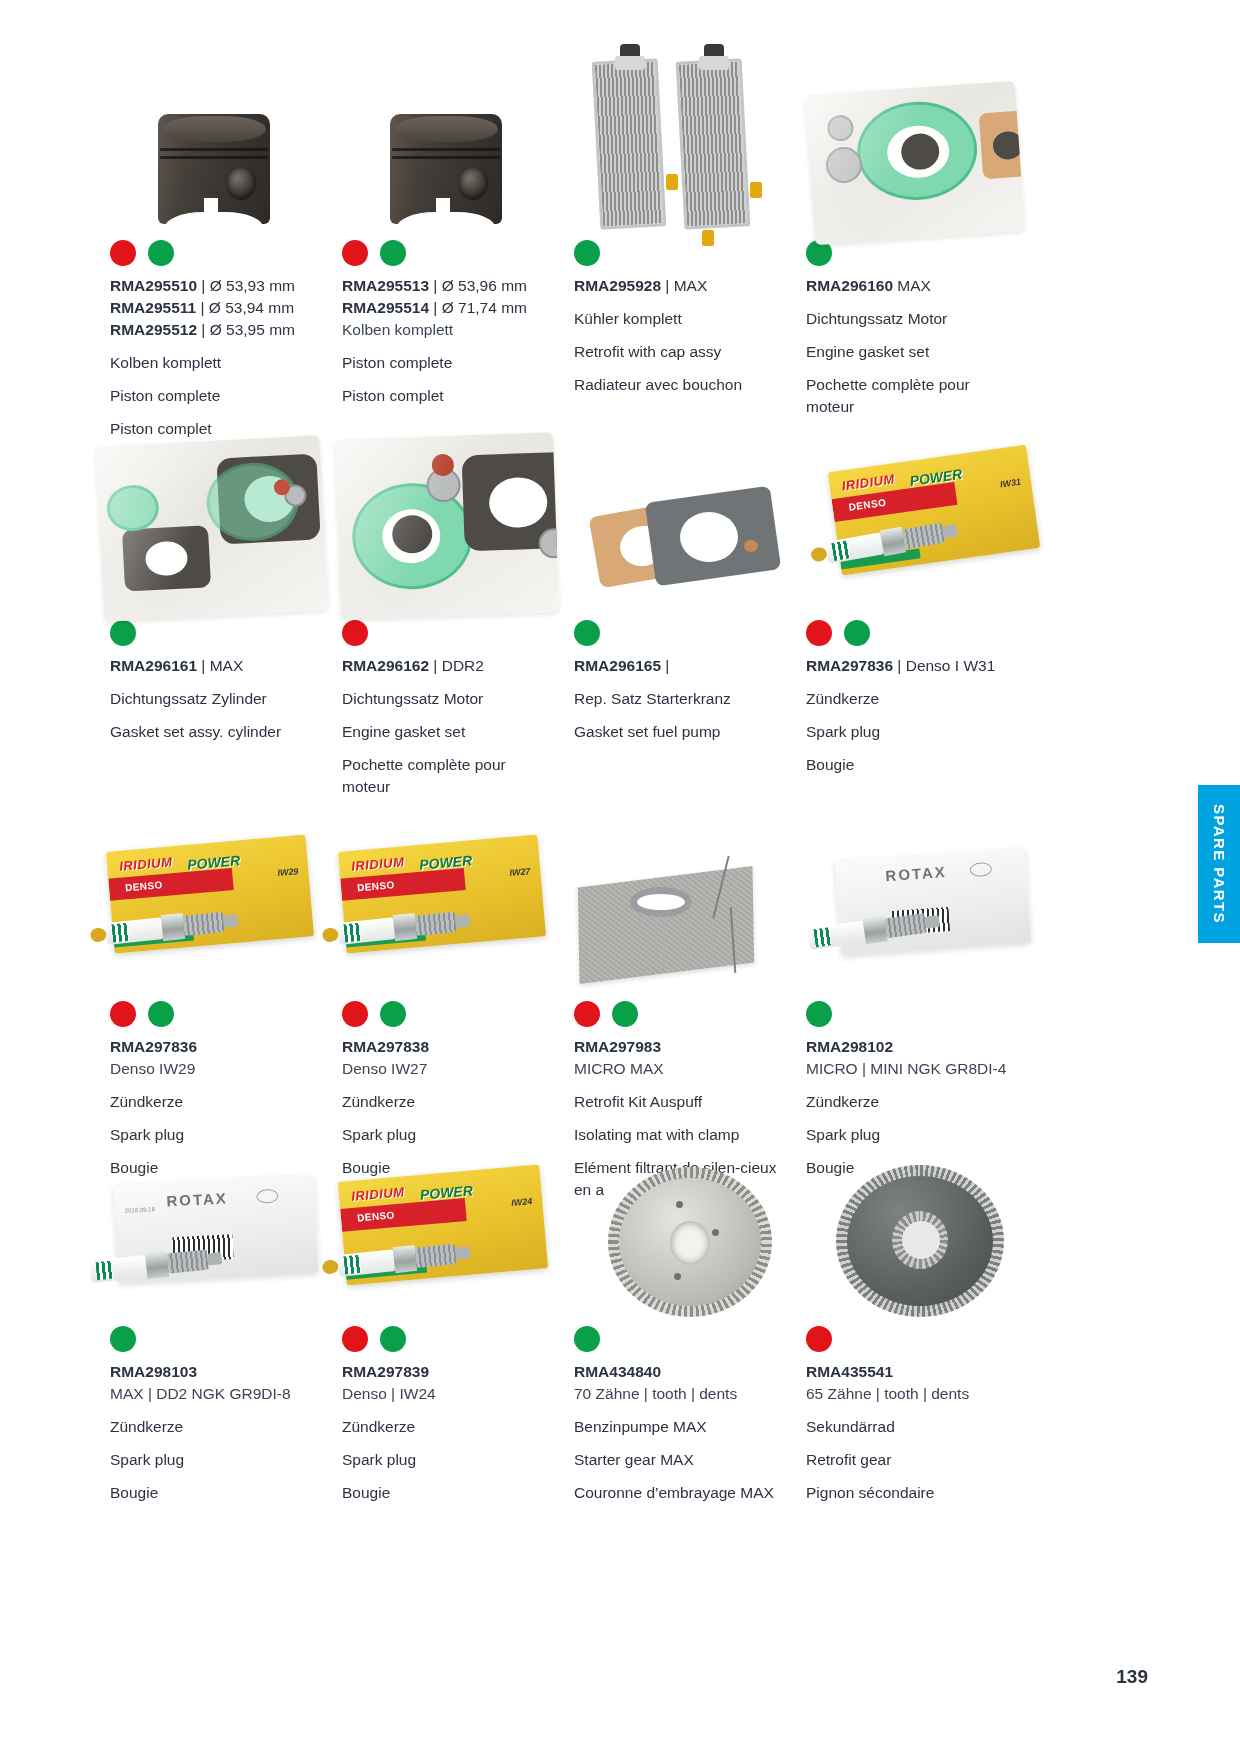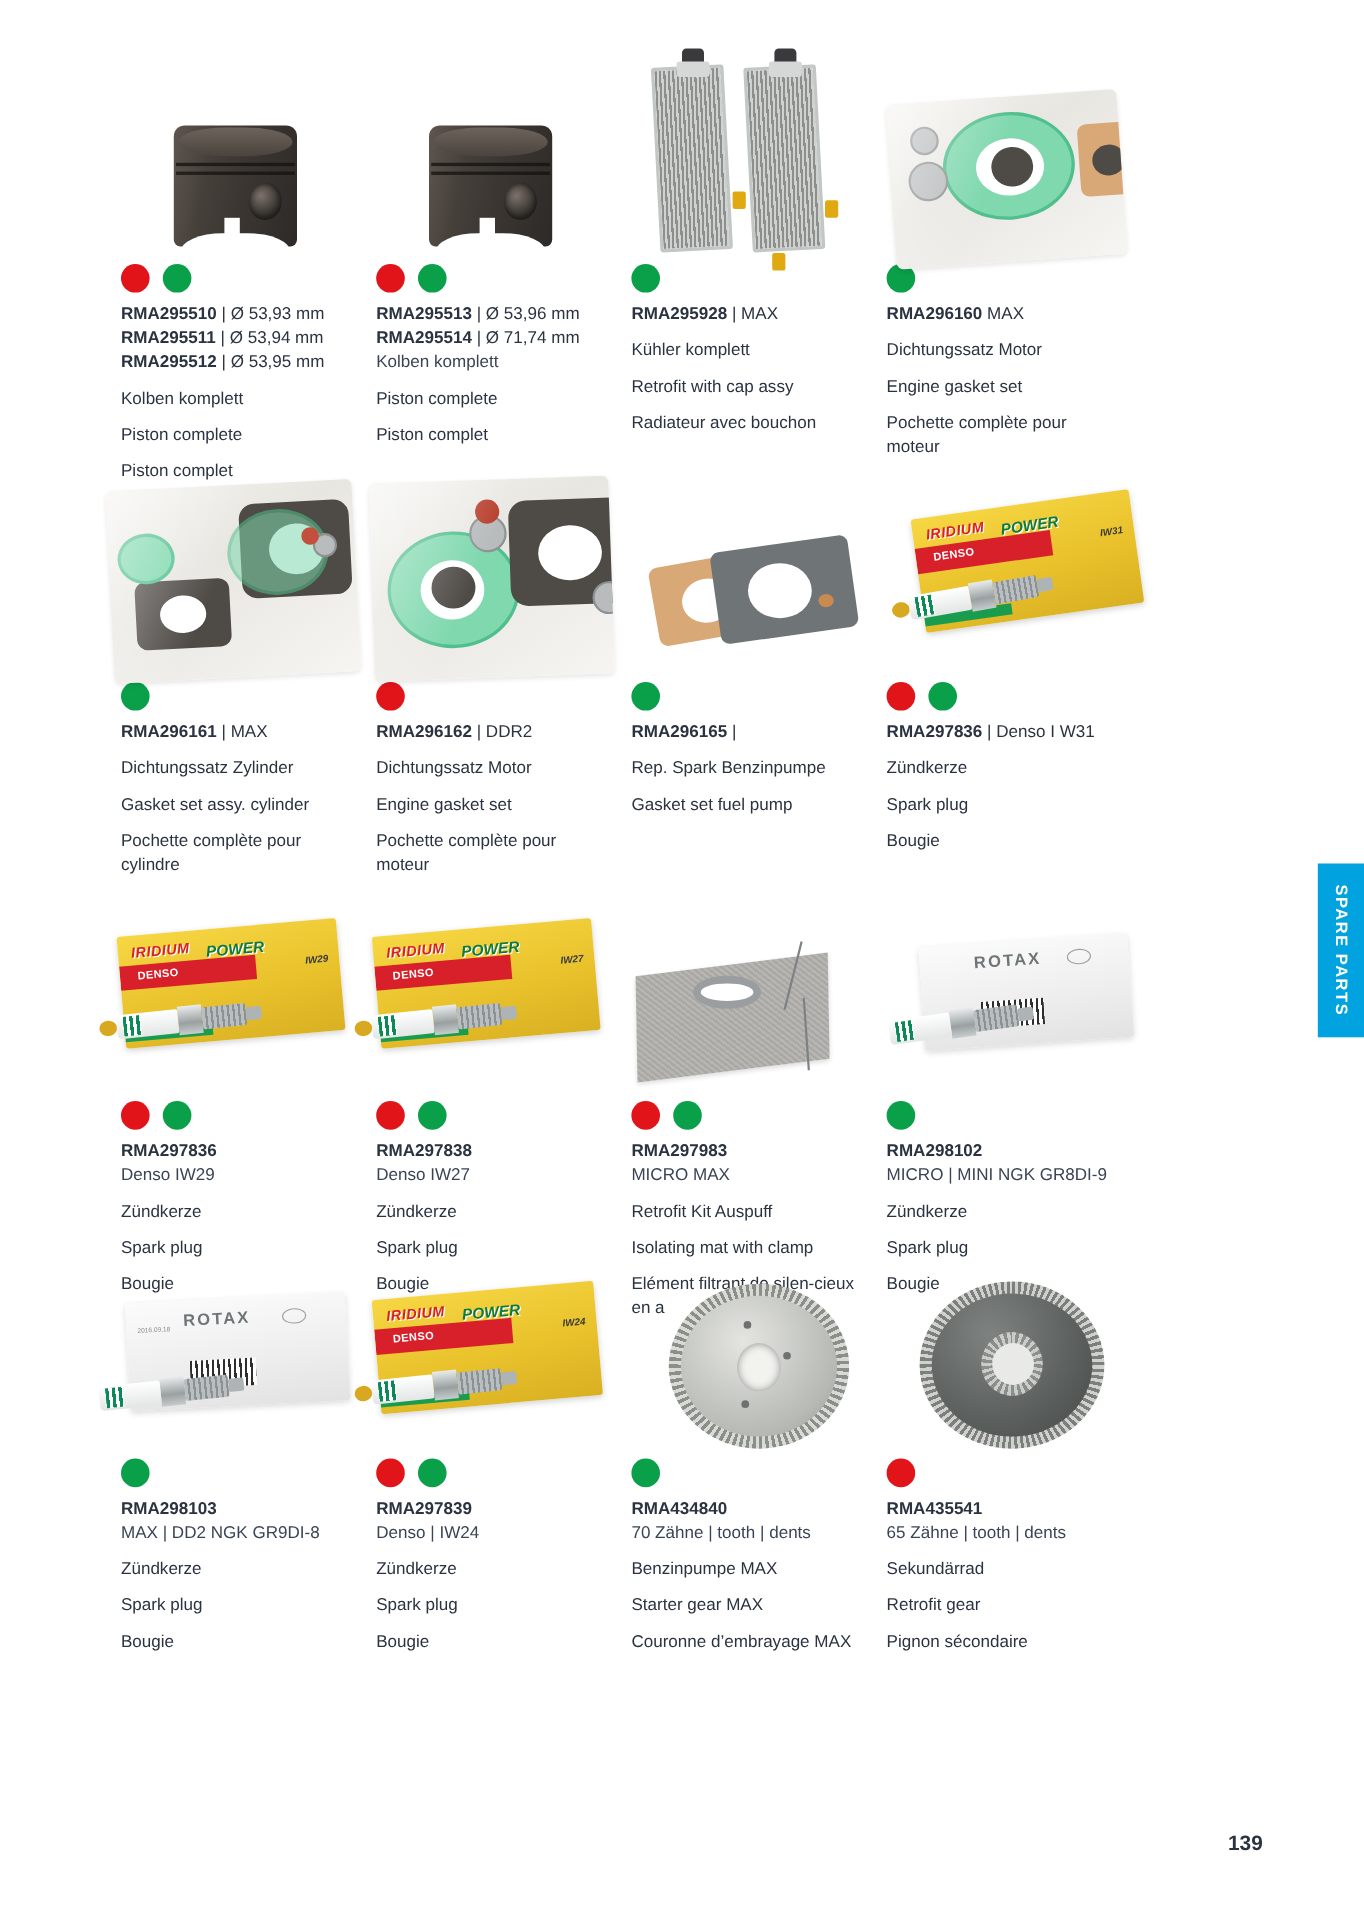--- a/index.html
+++ b/index.html
@@ -425,21 +425,20 @@
         <div class="dots">
           <div class="dot green"></div>
         </div>
         <div class="pn-line">
           <b>RMA296161</b>
           <span class="sep">|</span>
           <span class="var">MAX</span>
         </div>
         <div class="desc">Dichtungssatz Zylinder</div>
         <div class="desc">Gasket set assy. cylinder</div>
-        <div class="desc">Pochette complète pour cylindre</div>
       </div>
 
       <div class="cell">
         <div class="photo" style="height:200px;">
           <div class="art" style="width:250px;height:180px;margin-bottom:4px;margin-left:-4px;transform:rotate(-2deg);">
             <div class="bag">
               <div class="gk gk-green" style="left:14px;top:46px;width:120px;height:106px;"></div>
               <div class="hole" style="left:44px;top:72px;width:58px;height:54px;"></div>
               <div class="gk gk-dark" style="left:54px;top:78px;width:40px;height:38px;"></div>
               <div class="gk gk-gray" style="left:90px;top:32px;width:34px;height:34px;"></div>
@@ -474,21 +473,21 @@
           </div>
         </div>
         <div class="dots">
           <div class="dot green"></div>
         </div>
         <div class="pn-line">
           <b>RMA296165</b>
           <span class="sep">|</span>
           <span class="var"></span>
         </div>
-        <div class="desc">Rep. Spark Benzinpumpe</div>
+        <div class="desc">Rep. Satz Starterkranz</div>
         <div class="desc">Gasket set fuel pump</div>
       </div>
 
       <div class="cell">
         <div class="photo" style="height:200px;">
           <div class="plugset art" style="width:240px;height:170px;margin-left:-6px;">
             <div class="dbox" style="left:34px;top:8px;width:200px;height:104px;transform:rotate(-8deg);">
               <div class="redband"></div>
               <div class="irid">IRIDIUM</div>
               <div class="power">POWER</div>
@@ -625,21 +624,21 @@
                 <div class="tip"></div>
             </div>
           </div>
         </div>
         <div class="dots">
           <div class="dot green"></div>
         </div>
         <div class="pn-line">
           <b>RMA298102</b>
         </div>
-        <div class="sub">MICRO | MINI NGK GR8DI-9</div>
+        <div class="sub">MICRO | MINI NGK GR8DI-4</div>
         <div class="desc">Zündkerze</div>
         <div class="desc">Spark plug</div>
         <div class="desc">Bougie</div>
       </div>
     </div>
 
     <div class="row" style="height:330px;">
 
       <div class="cell">
         <div class="photo" style="height:180px;">

